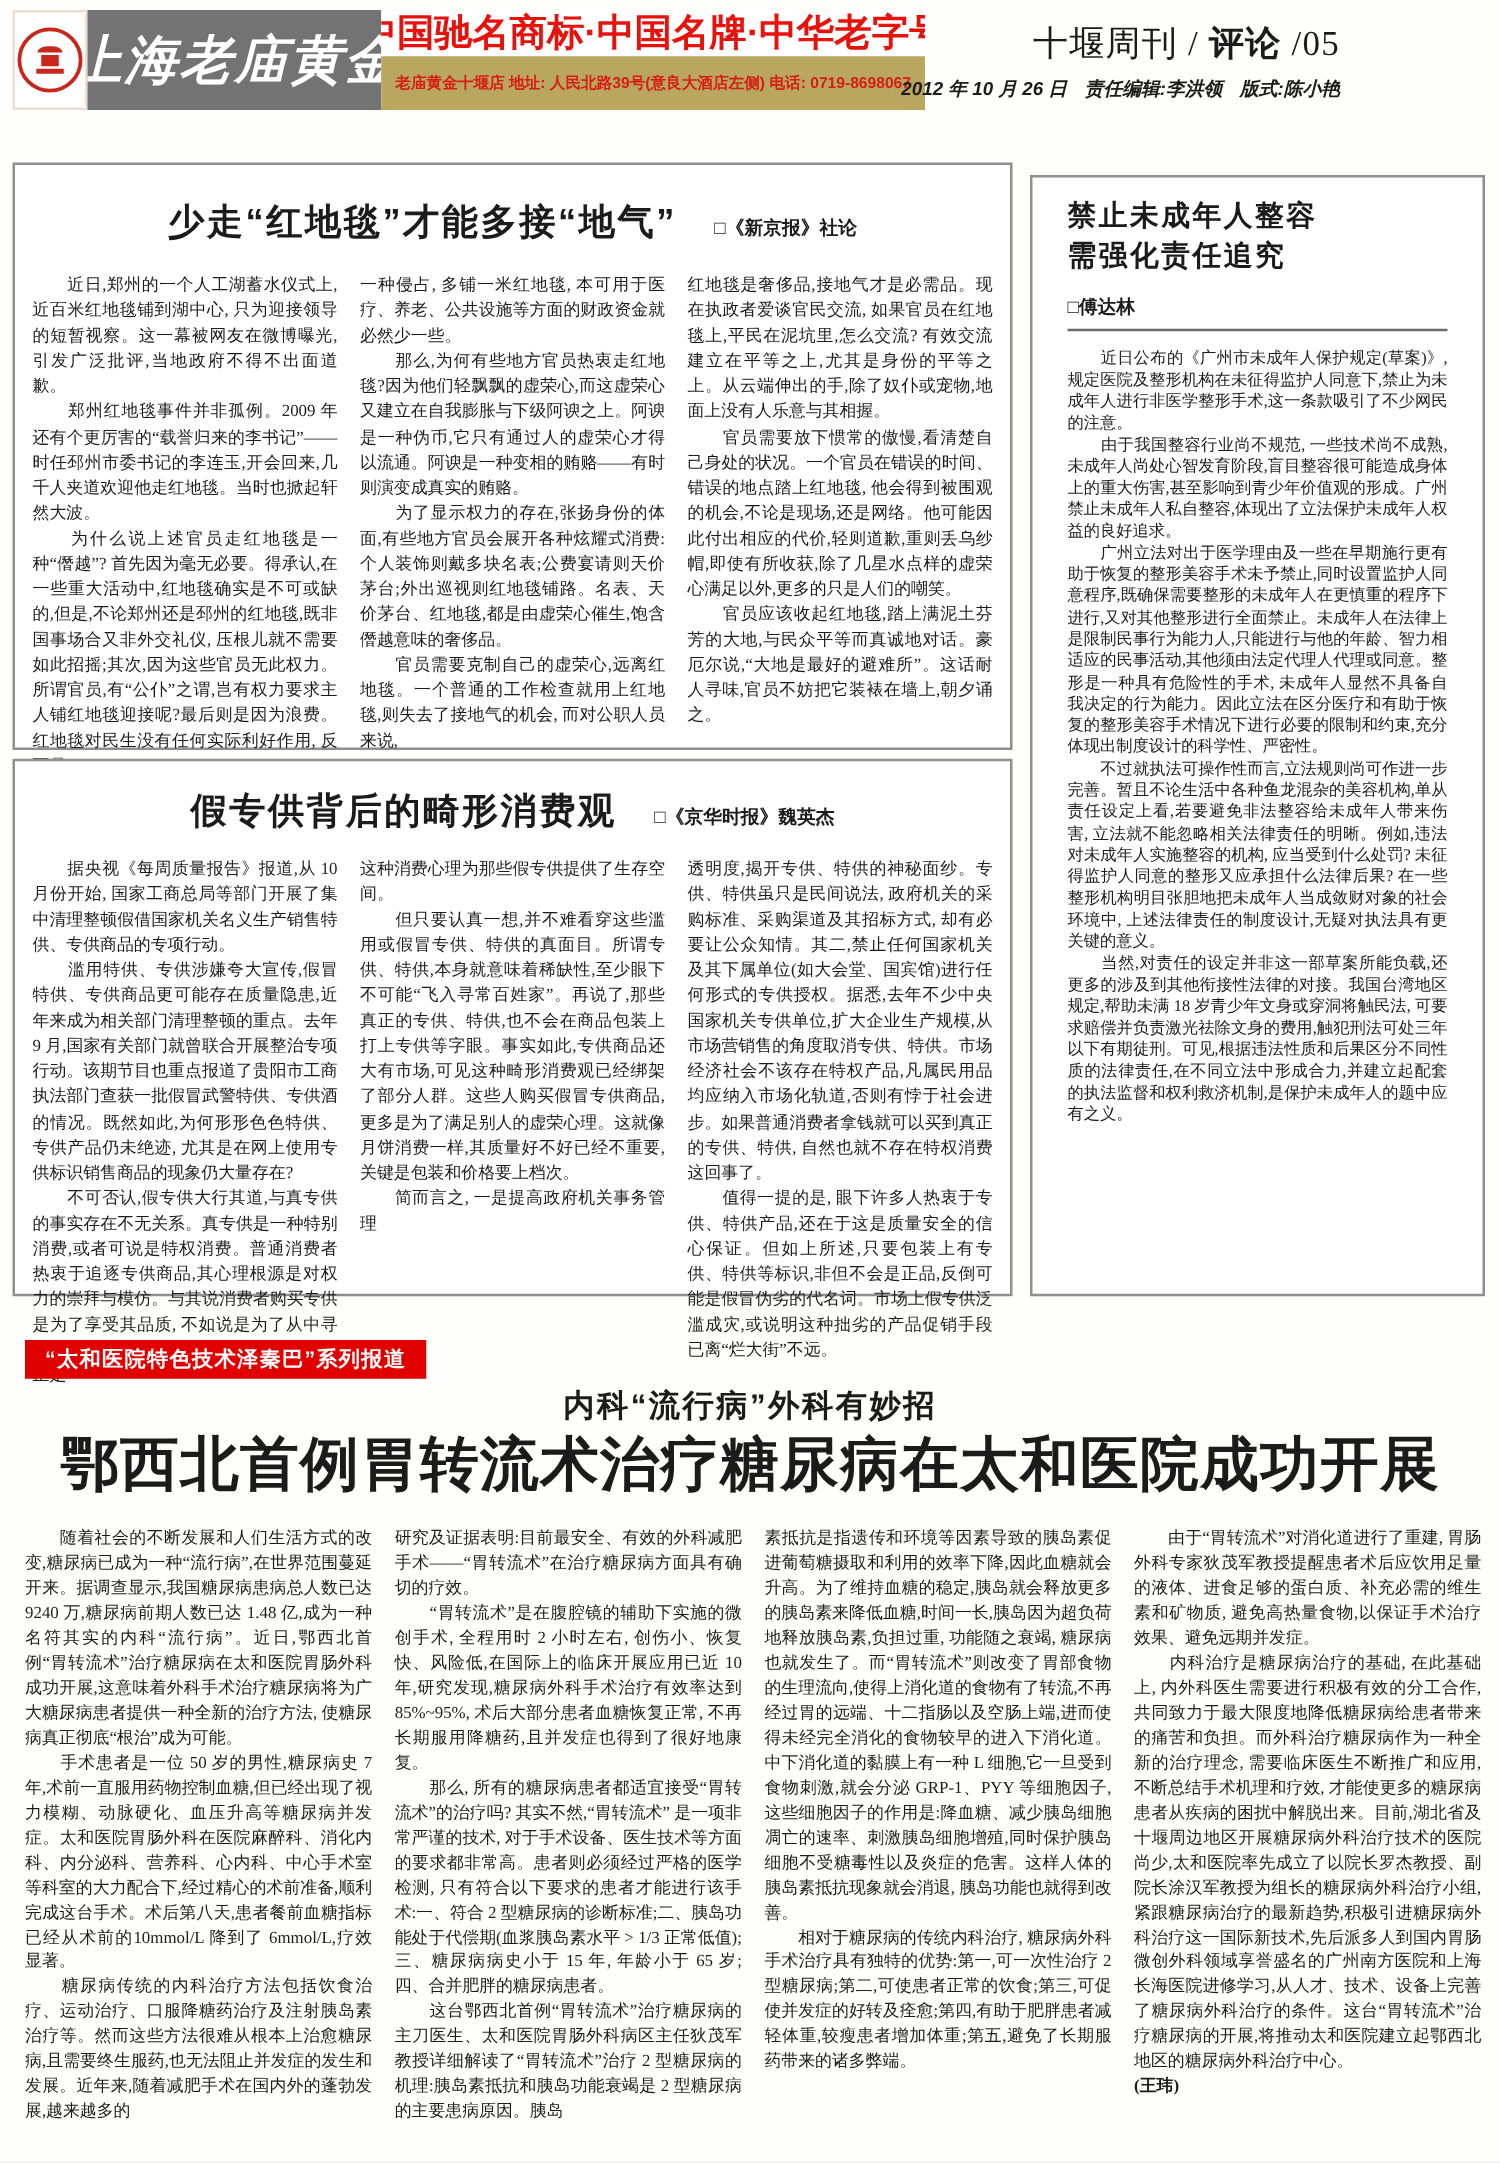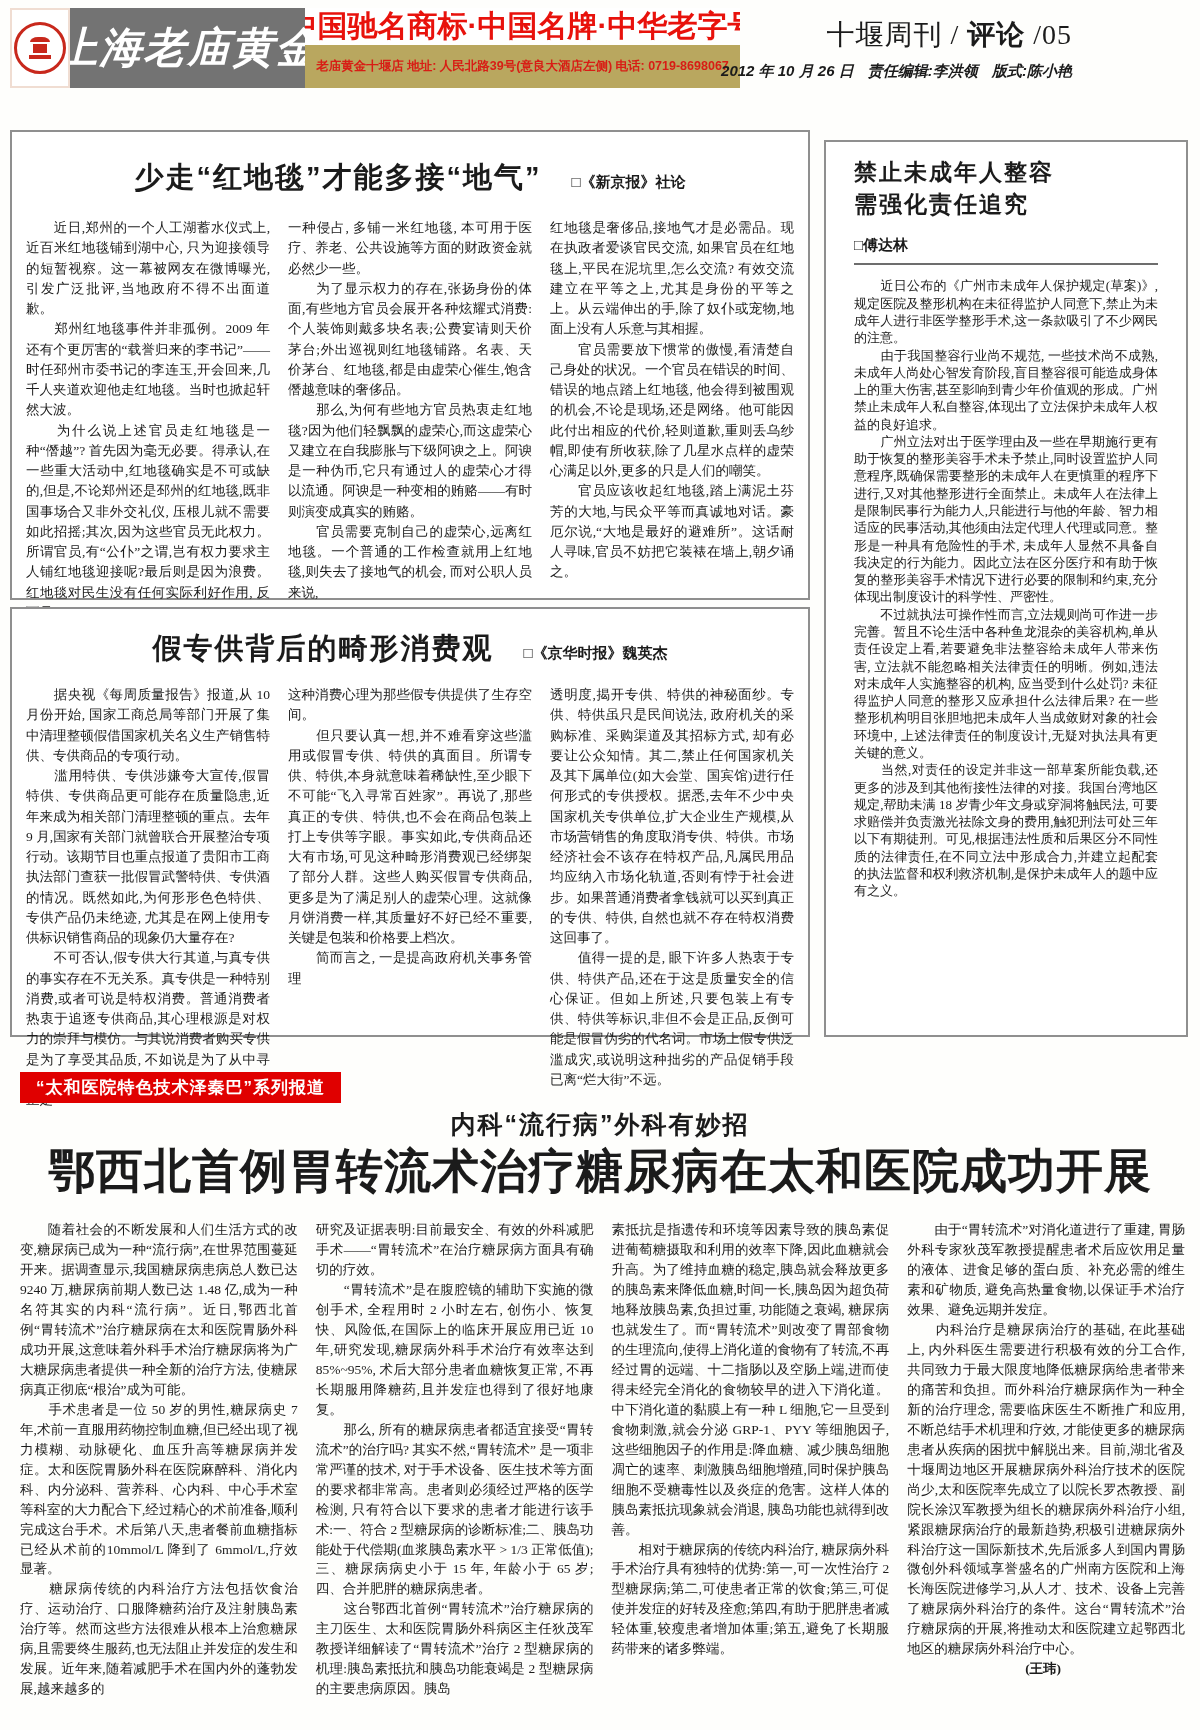--- a/index.html
+++ b/index.html
@@ -54,21 +54,21 @@
   
   .series-label{position:absolute;left:20px;top:1072px;background:#e00000;color:#fff;
                 font-family:"Liberation Sans","DejaVu Sans",sans-serif;font-weight:bold;font-size:17px;
                 padding:4px 16px;letter-spacing:1px;}
   .kicker{position:absolute;left:0;top:1108px;width:100%;text-align:center;
           font-family:"Liberation Sans","DejaVu Sans",sans-serif;font-weight:bold;font-size:25px;letter-spacing:2px;}
   .headline{position:absolute;left:0;top:1140px;width:100%;text-align:center;
             font-family:"Liberation Sans","DejaVu Sans",sans-serif;font-weight:900;font-size:47px;letter-spacing:1px;white-space:nowrap;}
   .feature-body{position:absolute;left:20px;top:1220px;width:1165px;height:500px;display:flex;gap:18px;overflow:hidden;}
   .fcol{flex:1;font-size:13.5px;line-height:1.48;text-align:justify;min-width:0;}
-  .signature{text-align:center;font-weight:bold;padding-right:6px;}
+  .signature{text-align:left;font-weight:bold;padding-right:6px;}
 </style>
 </head>
 <body>
 
 <div class="page">
 
   <div class="ad">
     <div class="ad-logo">
       <div class="logo-circle">
         <div class="logo-temple">
@@ -105,22 +105,22 @@
       <div class="a-byline">□《新京报》社论</div>
     </div>
     <div class="cols">
       <div class="col">
           <p class="para">　　近日,郑州的一个人工湖蓄水仪式上,近百米红地毯铺到湖中心, 只为迎接领导的短暂视察。这一幕被网友在微博曝光,引发广泛批评,当地政府不得不出面道歉。</p>
           <p class="para">　　郑州红地毯事件并非孤例。2009 年还有个更厉害的“载誉归来的李书记”——时任邳州市委书记的李连玉,开会回来,几千人夹道欢迎他走红地毯。当时也掀起轩然大波。</p>
           <p class="para">　　为什么说上述官员走红地毯是一种“僭越”? 首先因为毫无必要。得承认,在一些重大活动中,红地毯确实是不可或缺的,但是,不论郑州还是邳州的红地毯,既非国事场合又非外交礼仪, 压根儿就不需要如此招摇;其次,因为这些官员无此权力。所谓官员,有“公仆”之谓,岂有权力要求主人铺红地毯迎接呢?最后则是因为浪费。红地毯对民生没有任何实际利好作用, 反而是</p>
         </div>
       <div class="col">
           <p class="para">一种侵占, 多铺一米红地毯, 本可用于医疗、养老、公共设施等方面的财政资金就必然少一些。</p>
+          <p class="para">　　那么,为何有些地方官员热衷走红地毯?因为他们轻飘飘的虚荣心,而这虚荣心又建立在自我膨胀与下级阿谀之上。阿谀是一种伪币,它只有通过人的虚荣心才得以流通。阿谀是一种变相的贿赂——有时则演变成真实的贿赂。</p>
           <p class="para">　　为了显示权力的存在,张扬身份的体面,有些地方官员会展开各种炫耀式消费:个人装饰则戴多块名表;公费宴请则天价茅台;外出巡视则红地毯铺路。名表、天价茅台、红地毯,都是由虚荣心催生,饱含僭越意味的奢侈品。</p>
-          <p class="para">　　那么,为何有些地方官员热衷走红地毯?因为他们轻飘飘的虚荣心,而这虚荣心又建立在自我膨胀与下级阿谀之上。阿谀是一种伪币,它只有通过人的虚荣心才得以流通。阿谀是一种变相的贿赂——有时则演变成真实的贿赂。</p>
           <p class="para">　　官员需要克制自己的虚荣心,远离红地毯。一个普通的工作检查就用上红地毯,则失去了接地气的机会, 而对公职人员来说,</p>
         </div>
       <div class="col">
           <p class="para">红地毯是奢侈品,接地气才是必需品。现在执政者爱谈官民交流, 如果官员在红地毯上,平民在泥坑里,怎么交流? 有效交流建立在平等之上,尤其是身份的平等之上。从云端伸出的手,除了奴仆或宠物,地面上没有人乐意与其相握。</p>
           <p class="para">　　官员需要放下惯常的傲慢,看清楚自己身处的状况。一个官员在错误的时间、错误的地点踏上红地毯, 他会得到被围观的机会,不论是现场,还是网络。他可能因此付出相应的代价,轻则道歉,重则丢乌纱帽,即使有所收获,除了几星水点样的虚荣心满足以外,更多的只是人们的嘲笑。</p>
           <p class="para">　　官员应该收起红地毯,踏上满泥土芬芳的大地,与民众平等而真诚地对话。豪厄尔说,“大地是最好的避难所”。这话耐人寻味,官员不妨把它装裱在墙上,朝夕诵之。</p>
         </div>
     </div>
   </div>
 

